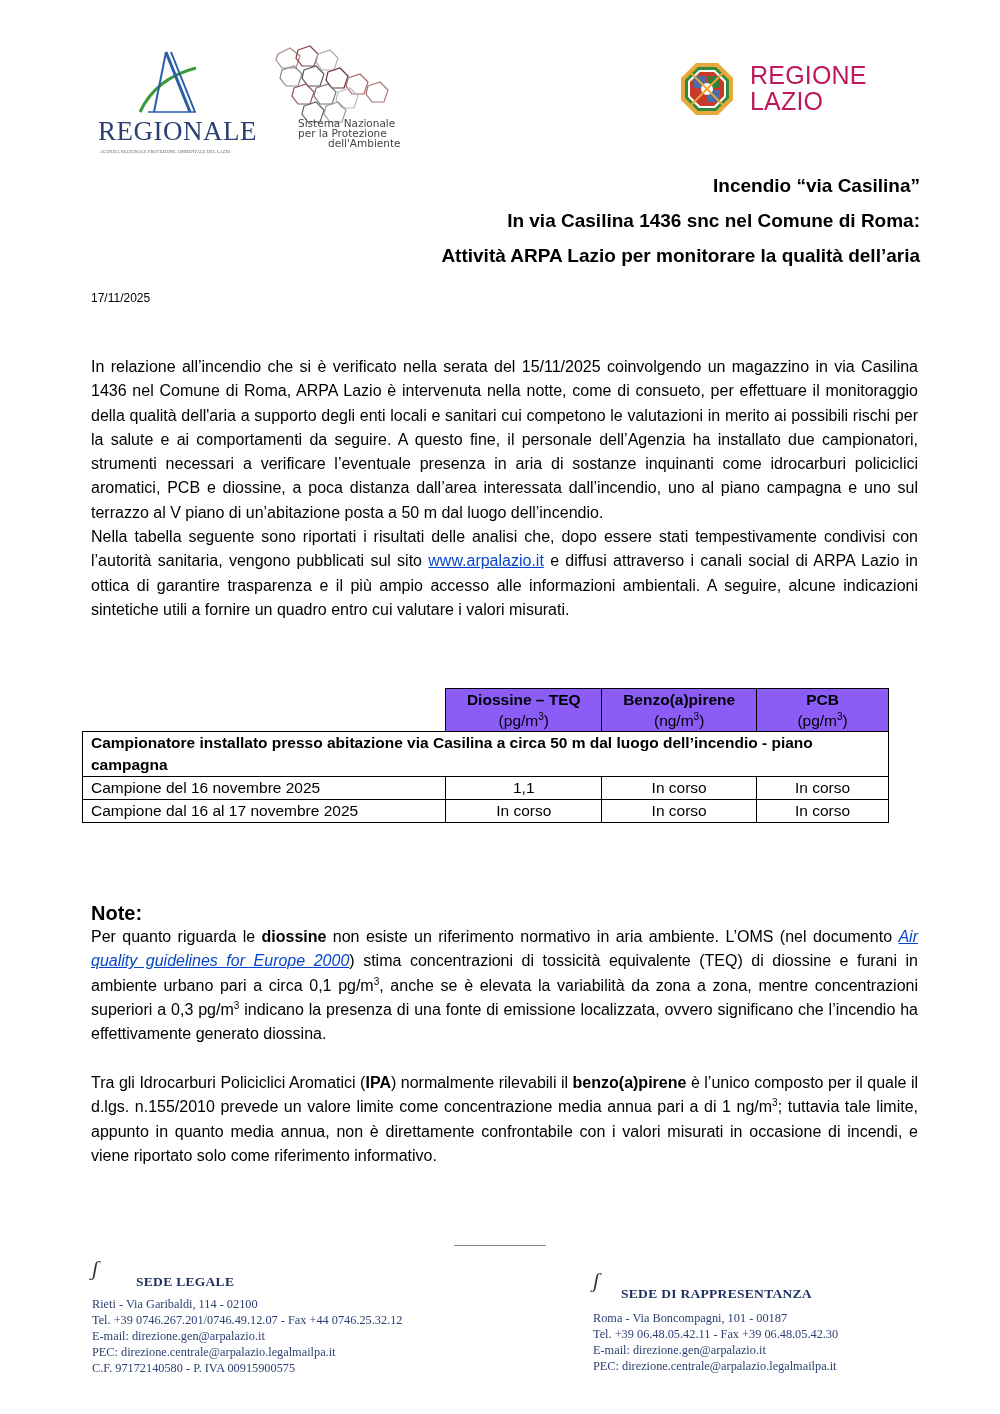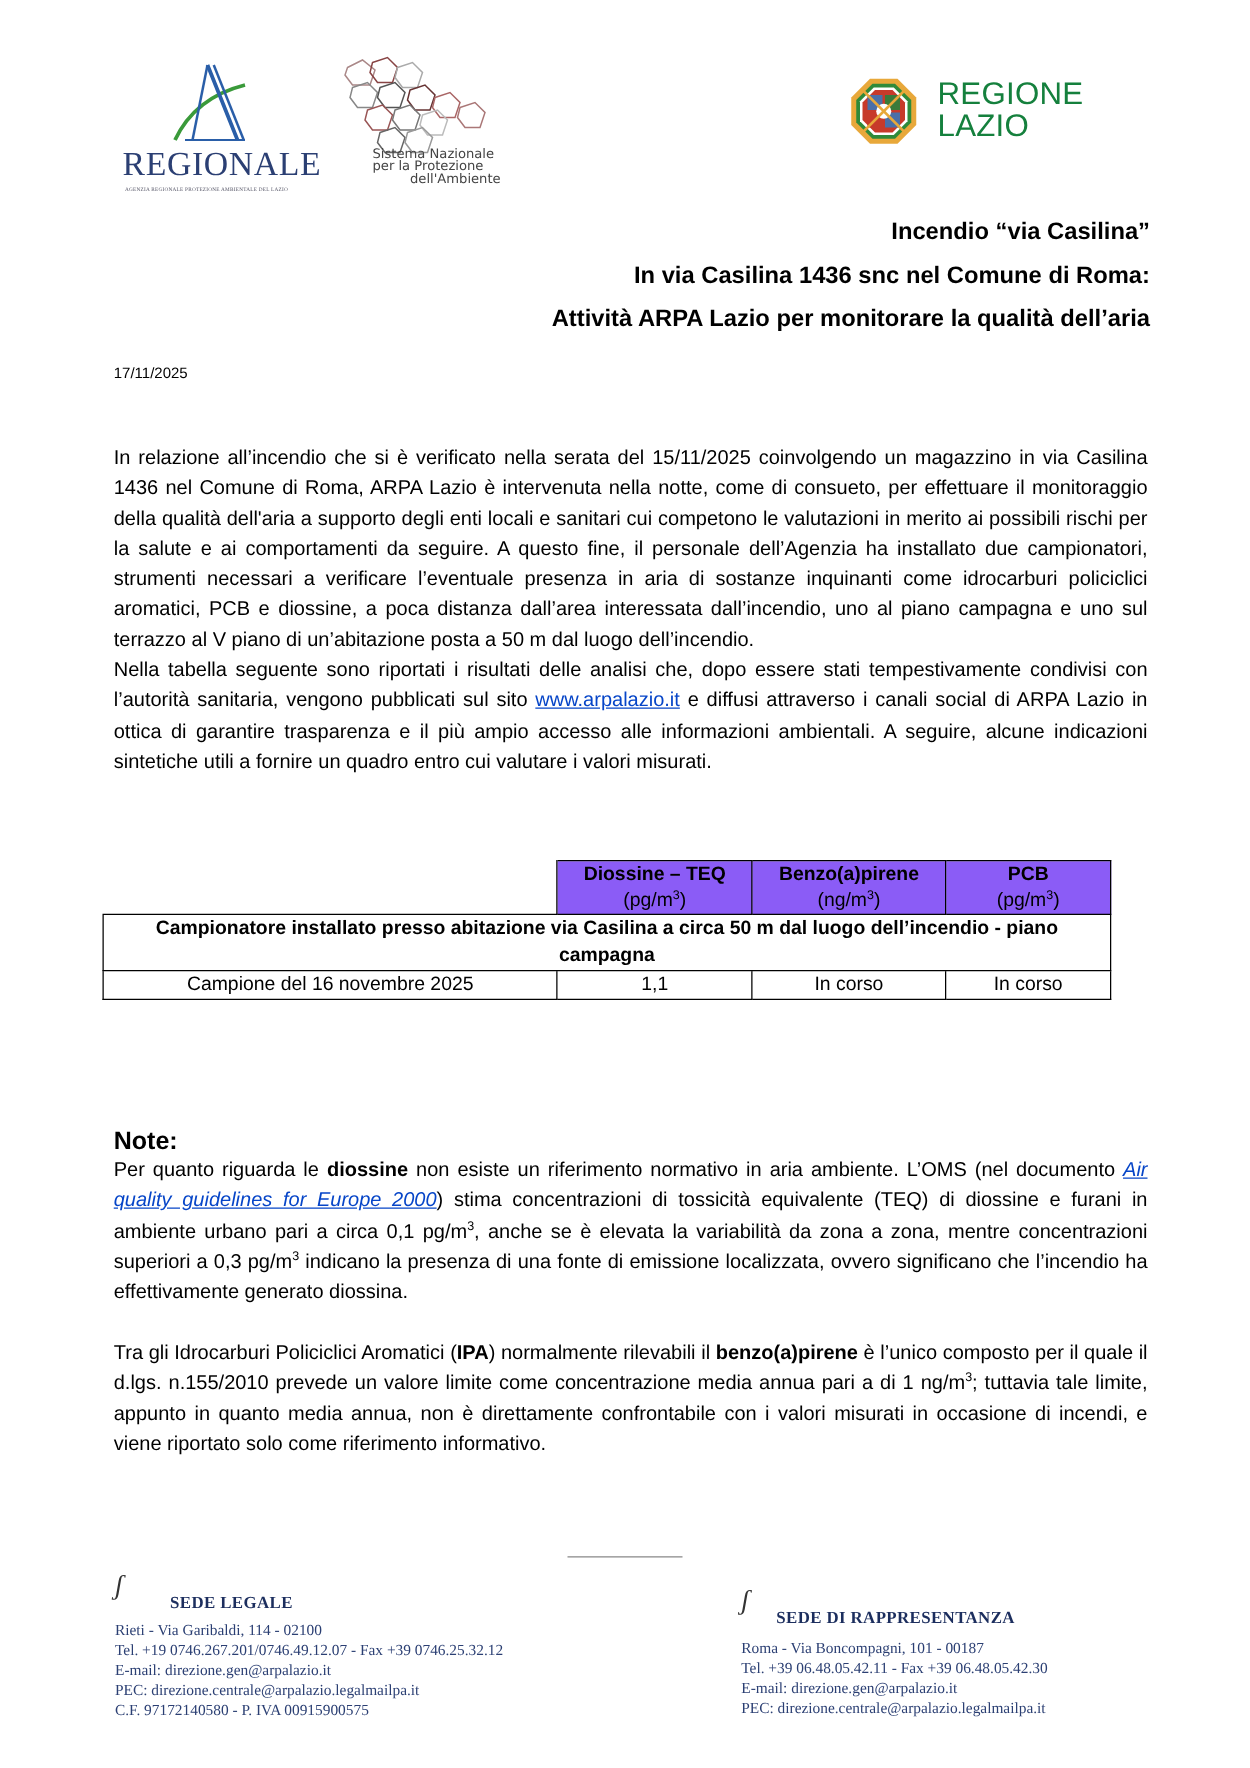--- a/index.html
+++ b/index.html
@@ -14,35 +14,35 @@
   .arpa-sub { position: absolute; left: 4px; top: 101px; font-family: "Liberation Serif", serif;
               font-size: 4.2px; color: #556; letter-spacing: 0.2px; white-space: nowrap; }
   .logo-snpa { left: 268px; top: 44px; width: 170px; height: 112px; }
   .snpa-text { position: absolute; left: 30px; top: 74px; font-size: 10.5px; line-height: 10px;
                color: #444; font-family: "DejaVu Sans", sans-serif; }
   .snpa-text .l2 { padding-left: 0; }
   .snpa-text .l3 { padding-left: 30px; }
   .logo-lazio { left: 678px; top: 58px; width: 210px; height: 64px; }
   .lazio-emblem { position: absolute; left: 2px; top: 4px; width: 54px; height: 54px; }
   .lazio-word { position: absolute; left: 72px; top: 4px; font-size: 25px; line-height: 26px;
-                color: #15803d; font-family: "Liberation Sans", sans-serif; letter-spacing: 0.2px; }
+                color: #be185d; font-family: "Liberation Sans", sans-serif; letter-spacing: 0.2px; }
 
   
   .title { left: 80px; width: 840px; top: 168px; text-align: right; font-weight: bold;
            font-size: 19px; line-height: 35px; }
   .date { left: 91px; top: 291px; font-size: 12px; }
 
   .body-text { left: 91px; width: 827px; font-size: 16px; line-height: 24.3px; text-align: justify; }
   .p1 { top: 355px; }
   .link { color: #0645c8; text-decoration: underline; }
 
   
   table.results { position: absolute; left: 82px; top: 688px; width: 807px; border-collapse: collapse;
                   font-size: 15.5px; }
-  table.results td, table.results th { border: 1px solid #000; padding: 0 8px; line-height: 22px; text-align: center; }
+  table.results td, table.results th { border: 1px solid #000; padding: 0 8px; line-height: 22px; }
   table.results th { background: #8b5cf6; font-weight: bold; text-align: center; line-height: 21px; }
   table.results th .unit { font-weight: normal; display: block; }
   table.results td.empty { border-top: none; border-left: none; background: #fff; }
   table.results td.group { font-weight: bold; }
   table.results td.val { text-align: center; }
   sup { font-size: 10px; line-height: 0; }
 
   .notes-title { left: 91px; top: 902px; font-weight: bold; font-size: 20px; }
   .p-notes { top: 925px; }
   .p-ipa { top: 1071px; }
@@ -150,36 +150,42 @@
   </tr>
   <tr>
     <td class="group" colspan="4">Campionatore installato presso abitazione via Casilina a circa 50 m dal luogo dell’incendio - piano campagna</td>
   </tr>
   <tr>
     <td>Campione del 16 novembre 2025</td>
     <td class="val">1,1</td>
     <td class="val">In corso</td>
     <td class="val">In corso</td>
   </tr>
+  <tr>
+    <td>Campione dal 16 al 17 novembre 2025</td>
+    <td class="val">In corso</td>
+    <td class="val">In corso</td>
+    <td class="val">In corso</td>
+  </tr>
 </tbody>
   </table>
 
 <div class="abs notes-title">Note:</div>
 <div class="abs body-text p-notes"><span>Per quanto riguarda le </span><b>diossine</b><span> non esiste un riferimento normativo in aria ambiente. L’OMS (nel documento </span><a class="italic-link">Air quality guidelines for Europe 2000</a><span>) stima concentrazioni di tossicità equivalente (TEQ) di diossine e furani in ambiente urbano pari a circa 0,1 pg/m</span><sup>3</sup><span>, anche se è elevata la variabilità da zona a zona, mentre concentrazioni superiori a 0,3 pg/m</span><sup>3</sup><span> indicano la presenza di una fonte di emissione localizzata, ovvero significano che l’incendio ha effettivamente generato diossina.</span></div>
 
 <div class="abs body-text p-ipa"><span>Tra gli Idrocarburi Policiclici Aromatici (</span><b>IPA</b><span>) normalmente rilevabili il </span><b>benzo(a)pirene</b><span> è l’unico composto per il quale il d.lgs. n.155/2010 prevede un valore limite come concentrazione media annua pari a di 1 ng/m</span><sup>3</sup><span>; tuttavia tale limite, appunto in quanto media annua, non è direttamente confrontabile con i valori misurati in occasione di incendi, e viene riportato solo come riferimento informativo.</span></div>
 
 <div class="abs sep"></div>
 
 <div class="abs footer foot-left">
   <span class="quill" style="left:0;top:-6px;">ʃ</span>
   <div class="hd">SEDE LEGALE</div>
   <div class="lines">
     <div>Rieti - Via Garibaldi, 114 - 02100</div>
-    <div>Tel. +19 0746.267.201/0746.49.12.07 - Fax +39 0746.25.32.12</div>
+    <div>Tel. +39 0746.267.201/0746.49.12.07 - Fax +44 0746.25.32.12</div>
     <div>E-mail: direzione.gen@arpalazio.it</div>
     <div>PEC: direzione.centrale@arpalazio.legalmailpa.it</div>
     <div>C.F. 97172140580 - P. IVA 00915900575</div>
   </div>
 </div>
 
 <div class="abs footer foot-right">
   <span class="quill" style="left:0;top:-6px;">ʃ</span>
   <div class="hd">SEDE DI RAPPRESENTANZA</div>
   <div class="lines">

